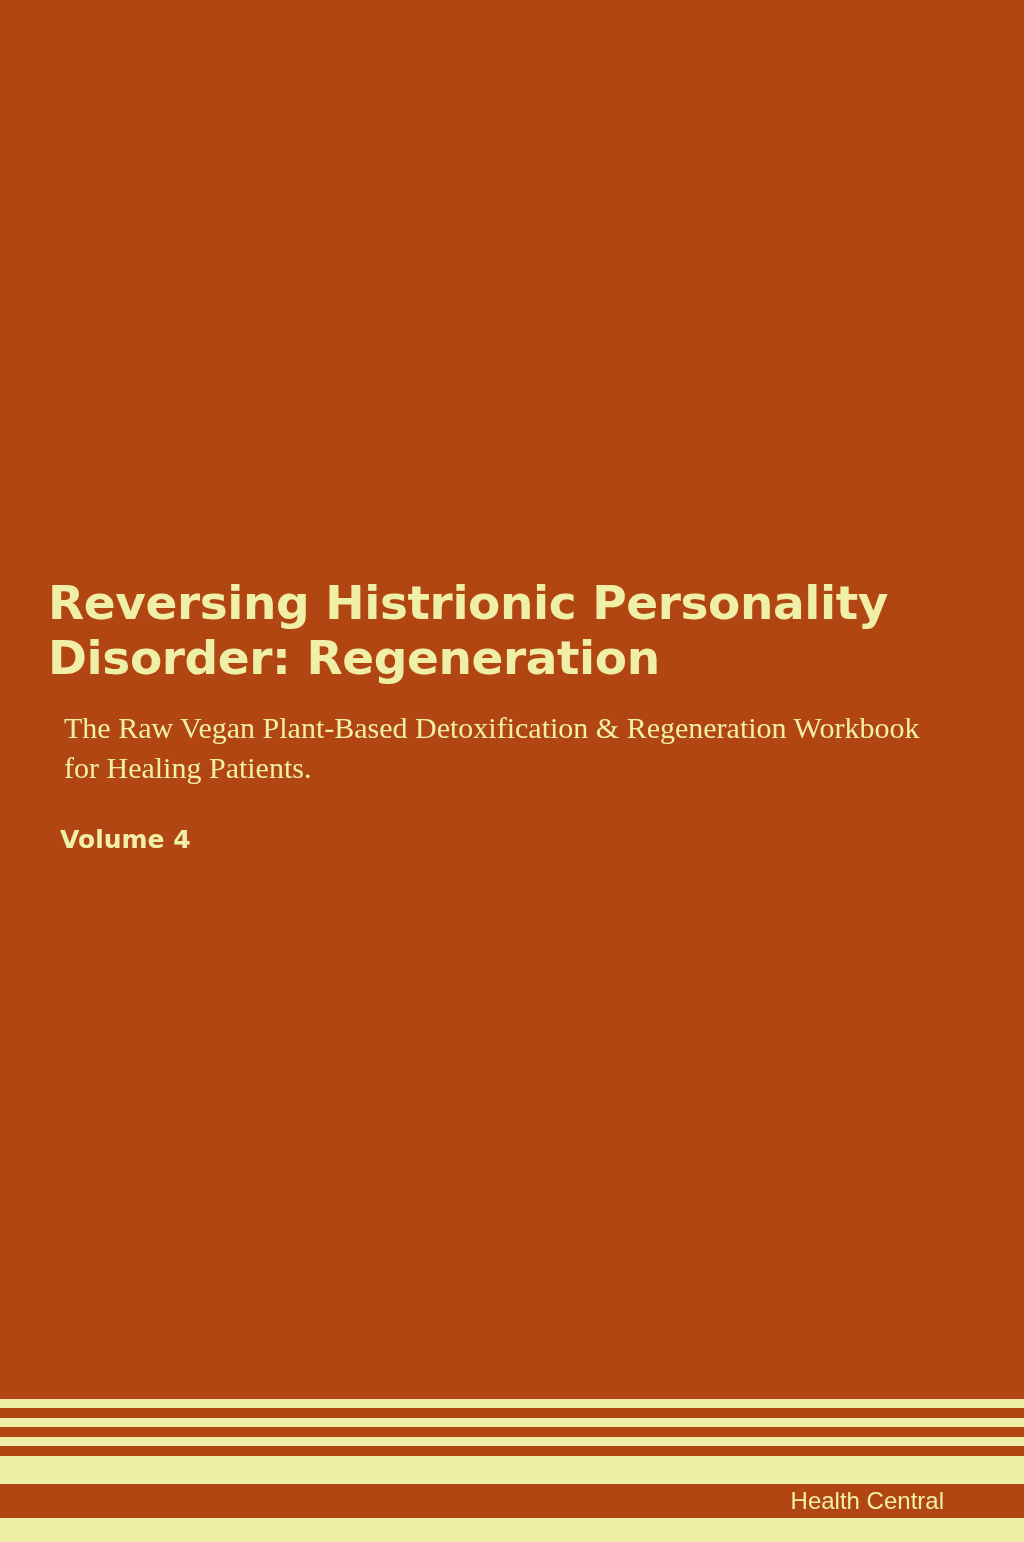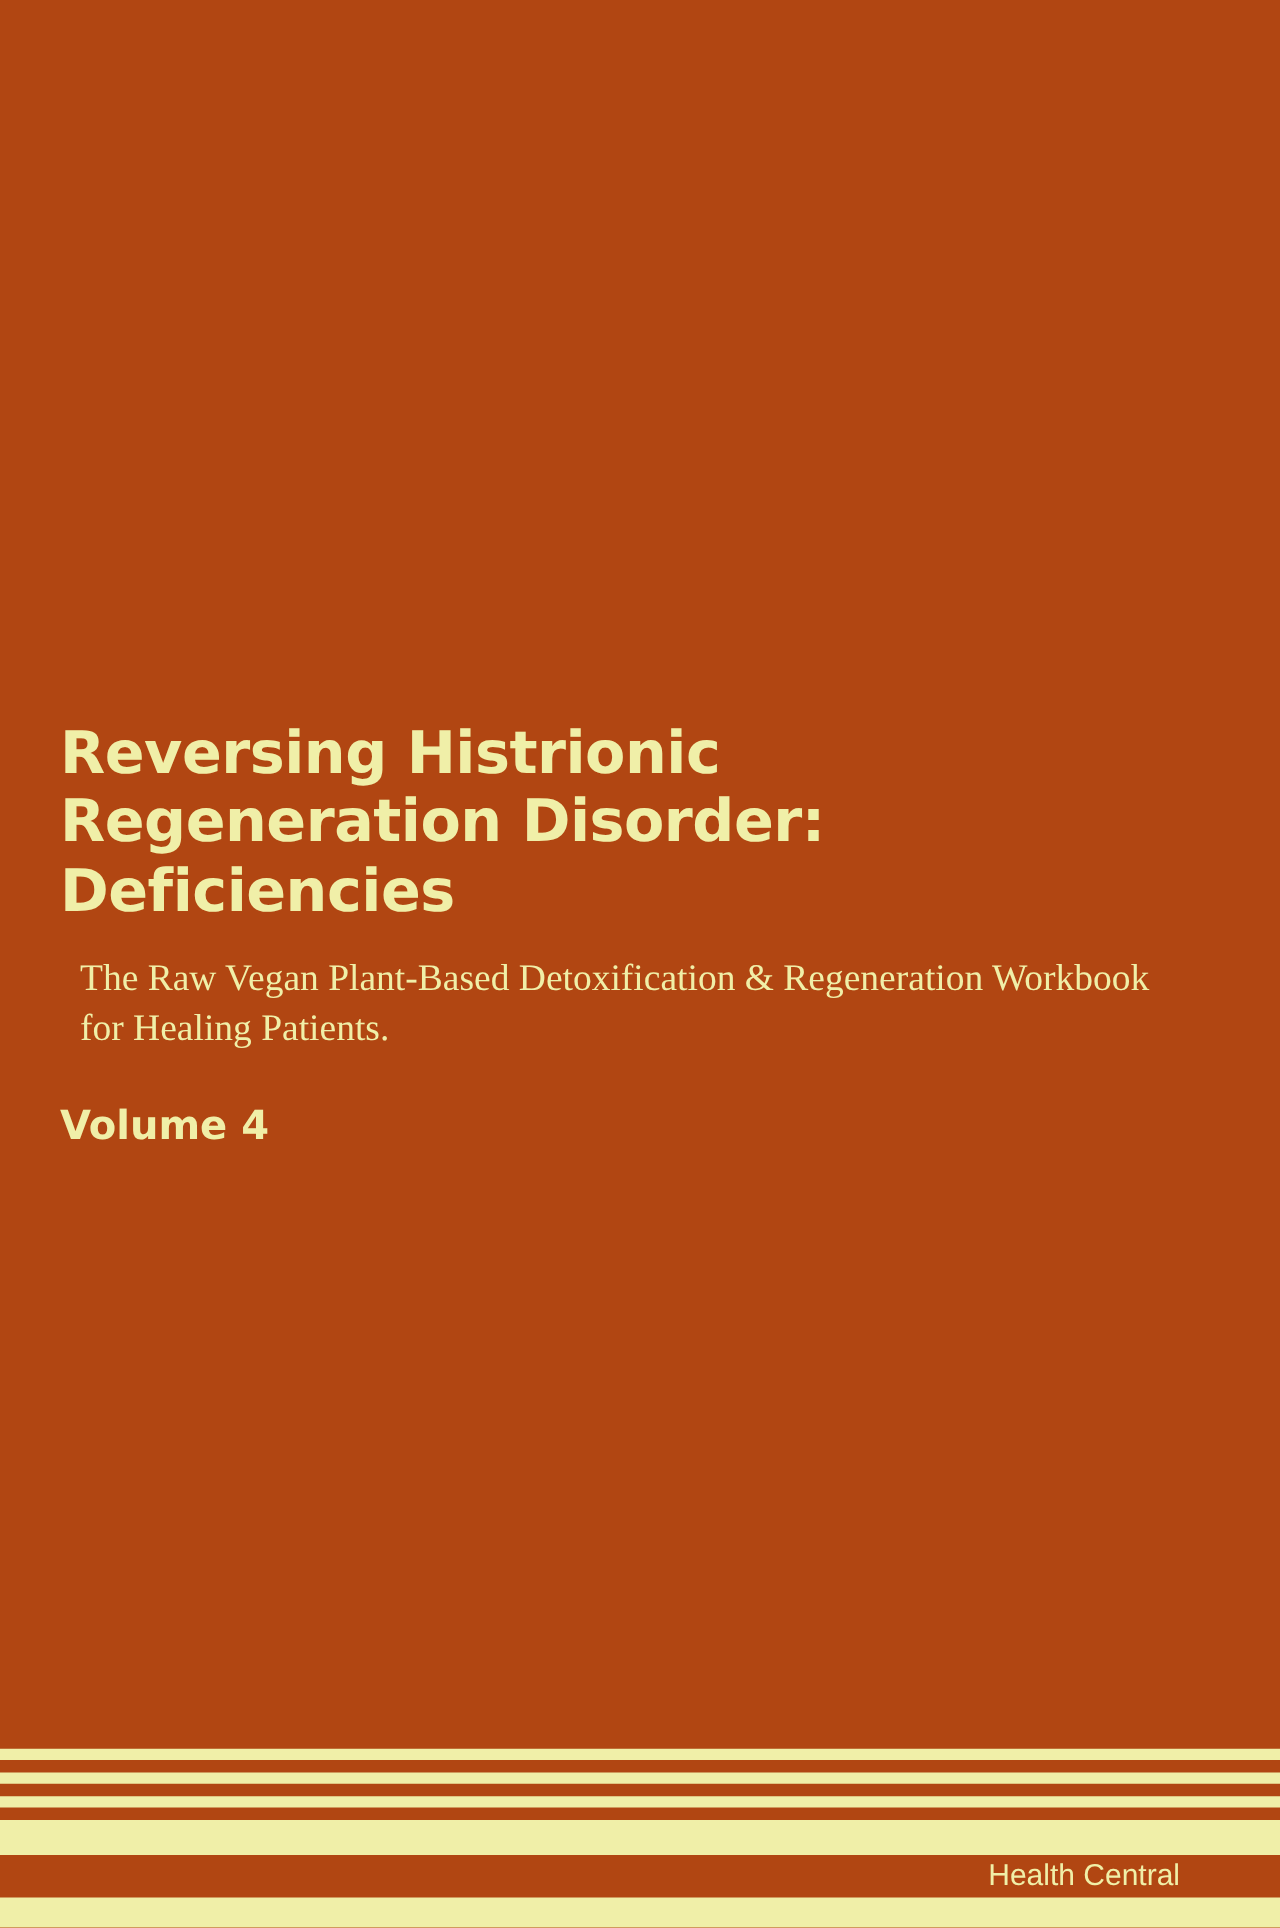--- a/index.html
+++ b/index.html
@@ -38,23 +38,23 @@
     font-family: "Liberation Serif", serif;
     font-size: 30px;
     line-height: 1.32;
     color: #f0efa8;
     margin: 0 0 38px 16px;
     max-width: 870px;
   }
   .volume {
     font-family: "DejaVu Sans", sans-serif;
     font-weight: bold;
-    font-size: 32px;
+    font-size: 25px;
     color: #f0efa8;
-    margin: 0;
+    margin: 12px;
   }
   .stripes {
     position: absolute;
     left: 0;
     right: 0;
     bottom: 0;
     height: 143px;
   }
   .stripe {
     position: absolute;
@@ -84,21 +84,21 @@
     color: #f0efa8;
     white-space: nowrap;
   }
 </style>
 </head>
 <body>
 
 <div class="cover">
 
   <div class="text-block">
-    <h1 class="title">Reversing Histrionic Regeneration Disorder: Deficiencies</h1>
+    <h1 class="title">Reversing Histrionic Personality Disorder: Regeneration</h1>
     <p class="subtitle">The Raw Vegan Plant-Based Detoxification &amp; Regeneration Workbook for Healing Patients.</p>
     <p class="volume">Volume 4</p>
   </div>
 
   <div class="stripes">
     <div class="stripe s1"></div>
     <div class="stripe s2"></div>
     <div class="stripe s3"></div>
     <div class="stripe s4"></div>
     <div class="publisher-bar"></div>

